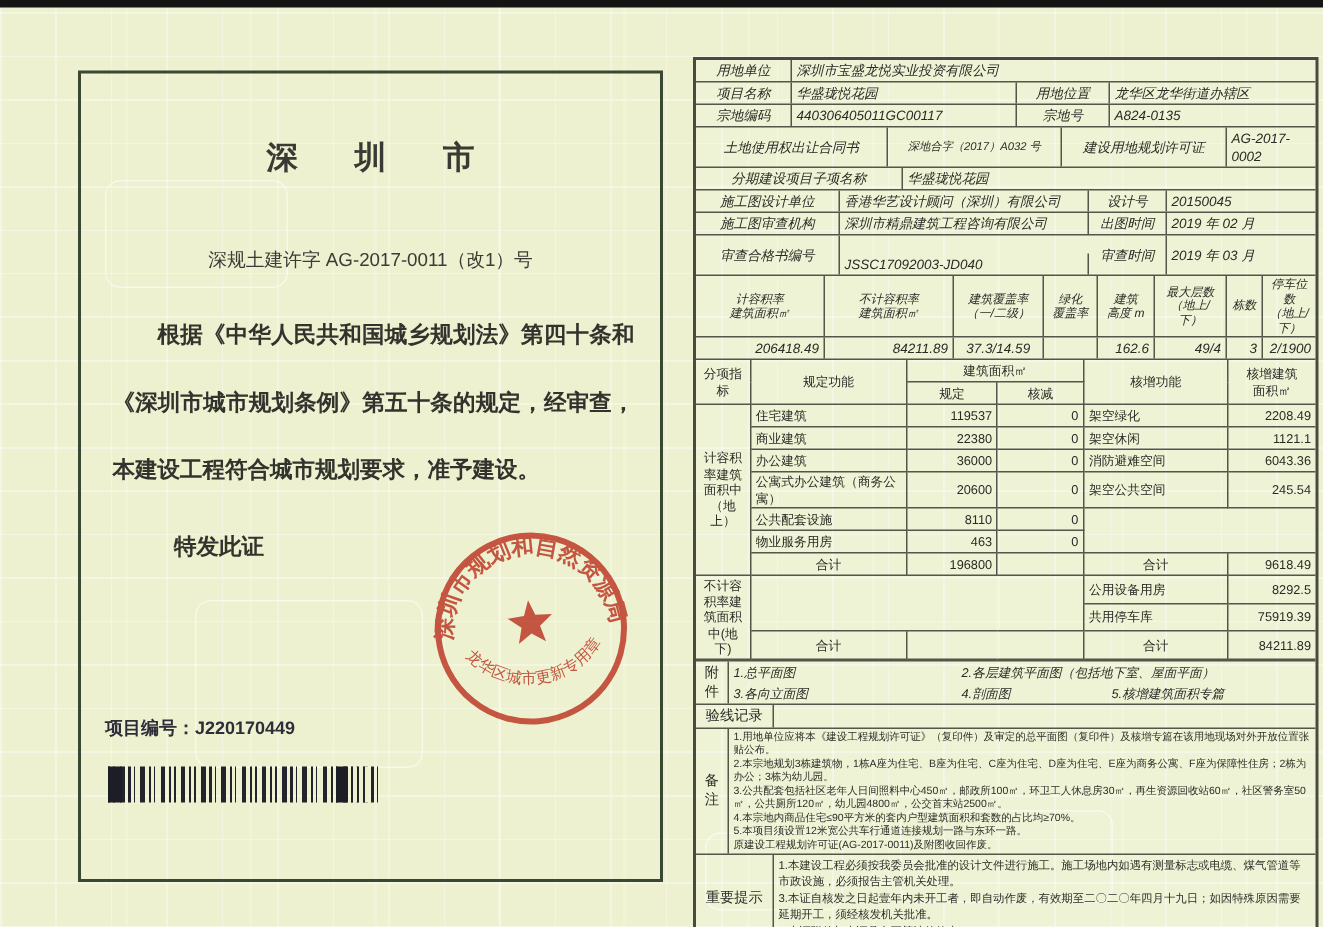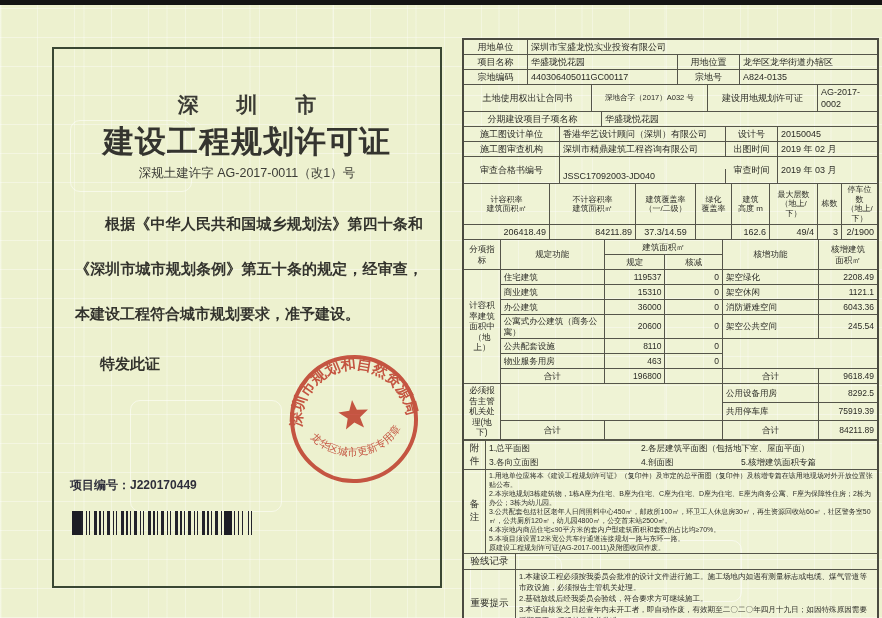--- a/index.html
+++ b/index.html
@@ -14,40 +14,40 @@
 
   
   .cert{position:absolute;left:52px;top:47px;width:386px;height:537px;border:2px solid #3a4733;}
   .cert-city{position:absolute;top:42px;left:0;width:100%;text-align:center;font-size:21px;font-weight:bold;
     letter-spacing:16px;color:#3a3a34;text-indent:16px;}
   .cert-title{position:absolute;top:72px;left:0;width:100%;text-align:center;font-size:31px;font-weight:bold;
     letter-spacing:1px;color:#34342f;}
   .cert-docno{position:absolute;top:116px;left:0;width:100%;text-align:center;font-size:12.5px;color:#3c3c36;}
   .cert-body{position:absolute;top:152px;left:21px;right:17px;font-size:15px;font-weight:bold;color:#33332d;
     line-height:45px;text-indent:2em;text-align:justify;margin:0;}
-  .cert-issue{position:absolute;top:306px;left:46px;font-size:15px;font-weight:bold;color:#33332d;}
+  .cert-issue{position:absolute;top:306px;left:62px;font-size:15px;font-weight:bold;color:#33332d;}
   .cert-date{position:absolute;top:364px;right:24px;font-size:14.5px;color:#3a3a34;letter-spacing:2px;z-index:3;}
   .project-no{position:absolute;top:428px;left:16px;font-size:12px;font-weight:bold;color:#2e2e3a;}
   .barcode{position:absolute;top:462px;left:18px;width:182px;height:24px;
     background-image:repeating-linear-gradient(90deg,#23232b 0 1.5px,transparent 1.5px 3.5px,#23232b 3.5px 4.5px,
       transparent 4.5px 8px,#23232b 8px 11px,transparent 11px 13.5px);}
   .barcode .b-end-l{position:absolute;left:0;top:0;width:9px;height:100%;background:#1d1d25;}
   .barcode .b-end-r{position:absolute;right:22px;top:0;width:8px;height:100%;background:#1d1d25;}
   .barcode .b-gap{position:absolute;right:8px;top:0;width:12px;height:100%;background:#edf1cf;
     background-image:repeating-linear-gradient(90deg,#23232b 0 1px,transparent 1px 4px);}
   .seal{position:absolute;left:233px;top:303px;width:134px;height:134px;transform:rotate(-6deg);
     opacity:.88;mix-blend-mode:multiply;z-index:2;}
 
   
   .permit{position:absolute;left:462px;top:38px;width:413px;border:2px solid #4a4a40;background:rgba(255,255,255,.14);
     color:#2b2b26;}
   .frow{display:flex;border-bottom:1px solid #55554a;}
   .frow:last-child{border-bottom:none;}
   .fc{border-right:1px solid #55554a;padding:1px 3px;font-size:9px;line-height:12px;min-height:13px;
-    box-sizing:border-box;overflow:hidden;display:flex;align-items:center;}
+    box-sizing:border-box;overflow:hidden;display:flex;align-items:center;font-style:italic;}
   .fc:last-child{border-right:none;}
   .fc.center{justify-content:center;text-align:center;}
   .fc.right{justify-content:flex-end;}
   .fc.grow{flex:1;}
   .fc.small{font-size:7.5px;}
   .hdr{font-size:8px;line-height:9.5px;white-space:pre-line;}
   table.bd{width:100%;border-collapse:collapse;table-layout:fixed;}
   table.bd td{border:1px solid #55554a;font-size:8.5px;line-height:10.5px;padding:1px 3px;overflow:hidden;
     height:12px;}
   table.bd td.num{text-align:right;}
@@ -71,21 +71,20 @@
 <div class="page">
   <div class="topstrip"></div>
 
   <div class="wm" style="left:70px;top:120px;width:120px;height:70px;"></div>
   <div class="wm" style="left:130px;top:400px;width:150px;height:110px;"></div>
   <div class="wm" style="left:600px;top:540px;width:140px;height:60px;"></div>
   <div class="wm" style="left:470px;top:555px;width:90px;height:50px;"></div>
 
   <div class="cert">
     <div class="cert-city">深 圳 市</div>
-    <div class="cert-title">建设工程规划许可证</div>
     <div class="cert-docno">深规土建许字 AG-2017-0011（改1）号</div>
     <p class="cert-body">根据《中华人民共和国城乡规划法》第四十条和《深圳市城市规划条例》第五十条的规定，经审查，本建设工程符合城市规划要求，准予建设。</p>
     <div class="cert-issue">特发此证</div>
 
     <svg class="seal" viewBox="0 0 134 134">
       <defs>
         <path id="sealArcTop" d="M 14,70 A 53,53 0 1 1 120,70" fill="none"></path>
         <path id="sealArcBottom" d="M 24,84 A 57,57 0 0 0 110,84" fill="none"></path>
       </defs>
       <circle cx="67" cy="67" r="62" fill="none" stroke="#cd4337" stroke-width="4"></circle>
@@ -206,21 +205,21 @@
       <tr>
         <td class="glabel" rowspan="7">计容积率建筑面积中（地上）</td>
         <td>住宅建筑</td>
         <td class="num">119537</td>
         <td class="num">0</td>
         <td>架空绿化</td>
         <td class="num">2208.49</td>
       </tr>
       <tr>
         <td>商业建筑</td>
-        <td class="num">15310</td>
+        <td class="num">22380</td>
         <td class="num">0</td>
         <td>架空休闲</td>
         <td class="num">1121.1</td>
       </tr>
       <tr>
         <td>办公建筑</td>
         <td class="num">36000</td>
         <td class="num">0</td>
         <td>消防避难空间</td>
         <td class="num">6043.36</td>
@@ -244,21 +243,21 @@
         <td class="num">0</td>
       </tr>
       <tr>
         <td class="cen">合计</td>
         <td class="num">196800</td>
         <td></td>
         <td class="cen">合计</td>
         <td class="num">9618.49</td>
       </tr>
       <tr>
-        <td class="glabel" rowspan="3">必须报告主管机关处理(地下)</td>
+        <td class="glabel" rowspan="3">不计容积率建筑面积中(地下)</td>
         <td rowspan="2" colspan="3"></td>
         <td>公用设备用房</td>
         <td class="num">8292.5</td>
       </tr>
       <tr>
         <td>共用停车库</td>
         <td class="num">75919.39</td>
       </tr>
       <tr>
         <td class="cen">合计</td>
@@ -278,39 +277,38 @@
         </div>
         <div style="display:flex;">
           <div class="fc" style="width:152px;border-right:none;font-size:8.5px;">3.各向立面图</div>
           <div class="fc" style="width:100px;border-right:none;font-size:8.5px;">4.剖面图</div>
           <div class="fc grow" style="border-right:none;font-size:8.5px;">5.核增建筑面积专篇</div>
         </div>
       </div>
     </div>
 
     <div class="sec">
+      <div class="slabel" style="width:52px;">验线记录</div>
+      <div class="fc grow" style="border-right:none;min-height:15px;"></div>
+    </div>
+
+    <div class="sec">
       <div class="slabel vlabel" style="width:22px;">备注</div>
       <div class="lines" style="flex:1;">
         <div>1.用地单位应将本《建设工程规划许可证》（复印件）及审定的总平面图（复印件）及核增专篇在该用地现场对外开放位置张贴公布。</div>
         <div>2.本宗地规划3栋建筑物，1栋A座为住宅、B座为住宅、C座为住宅、D座为住宅、E座为商务公寓、F座为保障性住房；2栋为办公；3栋为幼儿园。</div>
         <div>3.公共配套包括社区老年人日间照料中心450㎡，邮政所100㎡，环卫工人休息房30㎡，再生资源回收站60㎡，社区警务室50㎡，公共厕所120㎡，幼儿园4800㎡，公交首末站2500㎡。</div>
         <div>4.本宗地内商品住宅≤90平方米的套内户型建筑面积和套数的占比均≥70%。</div>
         <div>5.本项目须设置12米宽公共车行通道连接规划一路与东环一路。</div>
         <div>原建设工程规划许可证(AG-2017-0011)及附图收回作废。</div>
       </div>
     </div>
 
     <div class="sec">
-      <div class="slabel" style="width:52px;">验线记录</div>
-      <div class="fc grow" style="border-right:none;min-height:15px;"></div>
-    </div>
-
-    <div class="sec">
       <div class="slabel" style="width:52px;">重要提示</div>
       <div class="lines notice-lines" style="flex:1;">
         <div>1.本建设工程必须按我委员会批准的设计文件进行施工。施工场地内如遇有测量标志或电缆、煤气管道等市政设施，必须报告主管机关处理。</div>
-        <div>2.基础放线后经我委员会验线，符合要求方可继续施工。</div>
         <div>3.本证自核发之日起壹年内未开工者，即自动作废，有效期至二〇二〇年四月十九日；如因特殊原因需要延期开工，须经核发机关批准。</div>
         <div>5.本证附件与本证具有同等法律效力。</div>
       </div>
     </div>
   </div>
 </div>
 
 </body></html>

